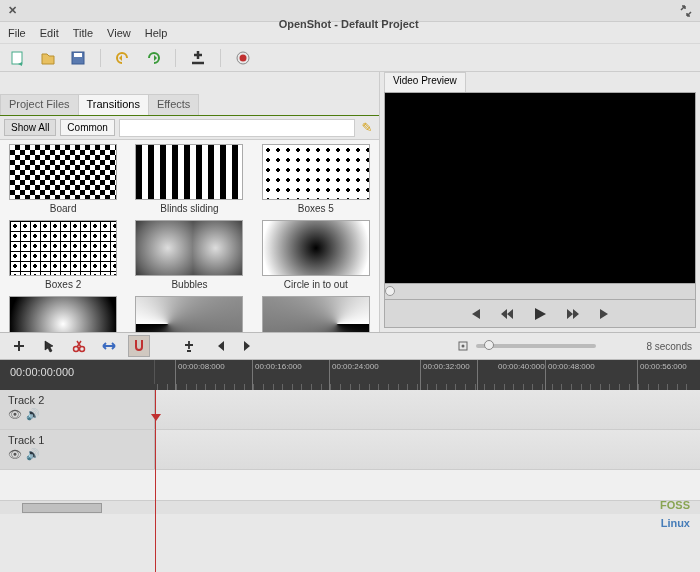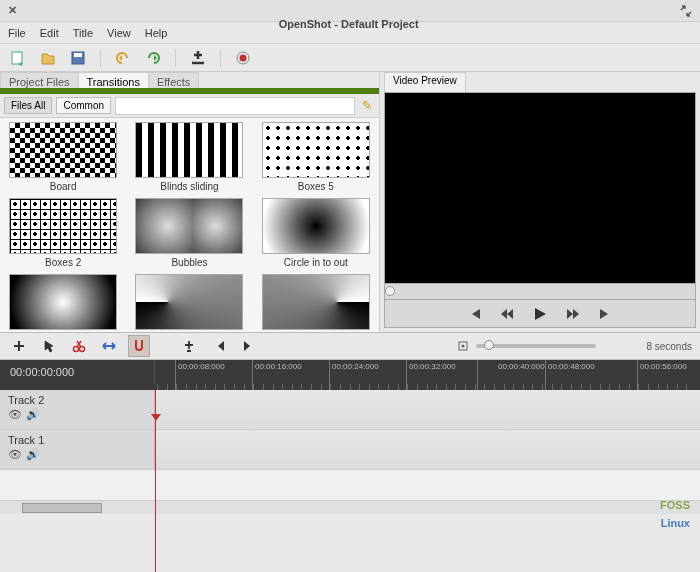--- a/index.html
+++ b/index.html
@@ -8,21 +8,21 @@
 .titlebar .close-x { font-weight: bold; color: #555; cursor: pointer; }
 .titlebar .title { flex: 1; text-align: center; color: #444; font-weight: bold; margin-top: 26px; }
 .titlebar .maximize { color: #555; cursor: pointer; }
 .menubar { height: 22px; background: #e8e8e8; display: flex; align-items: center; padding: 0 8px; gap: 14px; border-bottom: 1px solid #d8d8d8; }
 .menubar span { color: #333; cursor: pointer; }
 .toolbar { height: 28px; background: #e8e8e8; display: flex; align-items: center; padding: 0 8px; gap: 10px; border-bottom: 1px solid #ccc; }
 .toolbar .btn { width: 20px; height: 20px; display: flex; align-items: center; justify-content: center; cursor: pointer; }
 .toolbar .sep { width: 1px; height: 18px; background: #ccc; margin: 0 2px; }
 .main { display: flex; height: 260px; }
 .left-panel { width: 380px; background: #e8e8e8; border-right: 1px solid #ccc; display: flex; flex-direction: column; }
-.panel-tabs { display: flex; height: 22px; border-bottom: 6px solid #4d7c0f; }
+.panel-tabs { display: flex; height: 22px; border-bottom: 1px solid #4d7c0f; margin-top: 22px; }
 .panel-tabs .tab { padding: 3px 8px; background: #ddd; border: 1px solid #ccc; border-bottom: none; margin-right: -1px; cursor: pointer; color: #555; }
 .panel-tabs .tab.active { background: #f5f5f5; color: #000; }
 .filter-bar { height: 24px; display: flex; align-items: center; padding: 2px 4px; gap: 4px; background: #e8e8e8; border-bottom: 1px solid #ccc; }
 .filter-bar .fbtn { padding: 2px 6px; background: #ddd; border: 1px solid #bbb; cursor: pointer; font-size: 10px; }
 .filter-bar .fbtn.active { background: #f5f5f5; }
 .filter-bar input { flex: 1; height: 18px; border: 1px solid #ccc; padding: 0 4px; background: #fff; }
 .filter-bar .clear-ic { width: 16px; height: 16px; cursor: pointer; display: flex; align-items: center; justify-content: center; color: #d4a017; font-size: 13px;}
 .grid { flex: 1; overflow: hidden; background: #f5f5f5; padding: 4px; display: grid; grid-template-columns: repeat(3, 1fr); gap: 6px 8px; }
 .grid-item { display: flex; flex-direction: column; align-items: center; cursor: pointer; }
 .thumb { width: 108px; height: 56px; background: #888; border: 1px solid #aaa; }
@@ -143,21 +143,21 @@
 
 <div class="main">
 
   <div class="left-panel">
     <div class="panel-tabs">
       <div class="tab">Project Files</div>
       <div class="tab active">Transitions</div>
       <div class="tab">Effects</div>
     </div>
     <div class="filter-bar">
-      <span class="fbtn">Files All</span>
+      <span class="fbtn">Show All</span>
       <span class="fbtn active">Common</span>
       <input type="text" placeholder="" style="">
       <span class="clear-ic">✎</span>
     </div>
     <div class="grid" id="transitions-grid">
         <div class="grid-item">
           <div class="thumb th-board"></div>
           <div class="label">Board</div>
         </div>
         <div class="grid-item">
@@ -288,21 +288,21 @@
     <span class="zoom-label">8 seconds</span>
   </div>
 </div>
 
 <div class="ruler">
   <div class="timecode">00:00:00:000</div>
   <div class="ticks" id="ruler-ticks">
       <div class="tick" style="left: 20px;">00:00:08:000</div>
       <div class="tick" style="left: 97px;">00:00:16:000</div>
       <div class="tick" style="left: 174px;">00:00:24:000</div>
-      <div class="tick" style="left: 251px;">00:00:32:000</div>
+      <div class="tick" style="left: 265px;">00:00:32:000</div>
       <div class="tick" style="left: 322px; padding-left: 20px;">00:00:40:000</div>
       <div class="tick" style="left: 390px;">00:00:48:000</div>
       <div class="tick" style="left: 482px;">00:00:56:000</div>
       <div class="minor" style="left: 2px;"></div>
       <div class="minor" style="left: 11.625px;"></div>
       <div class="minor" style="left: 21.25px;"></div>
       <div class="minor" style="left: 30.875px;"></div>
       <div class="minor" style="left: 40.5px;"></div>
       <div class="minor" style="left: 50.125px;"></div>
       <div class="minor" style="left: 59.75px;"></div>

